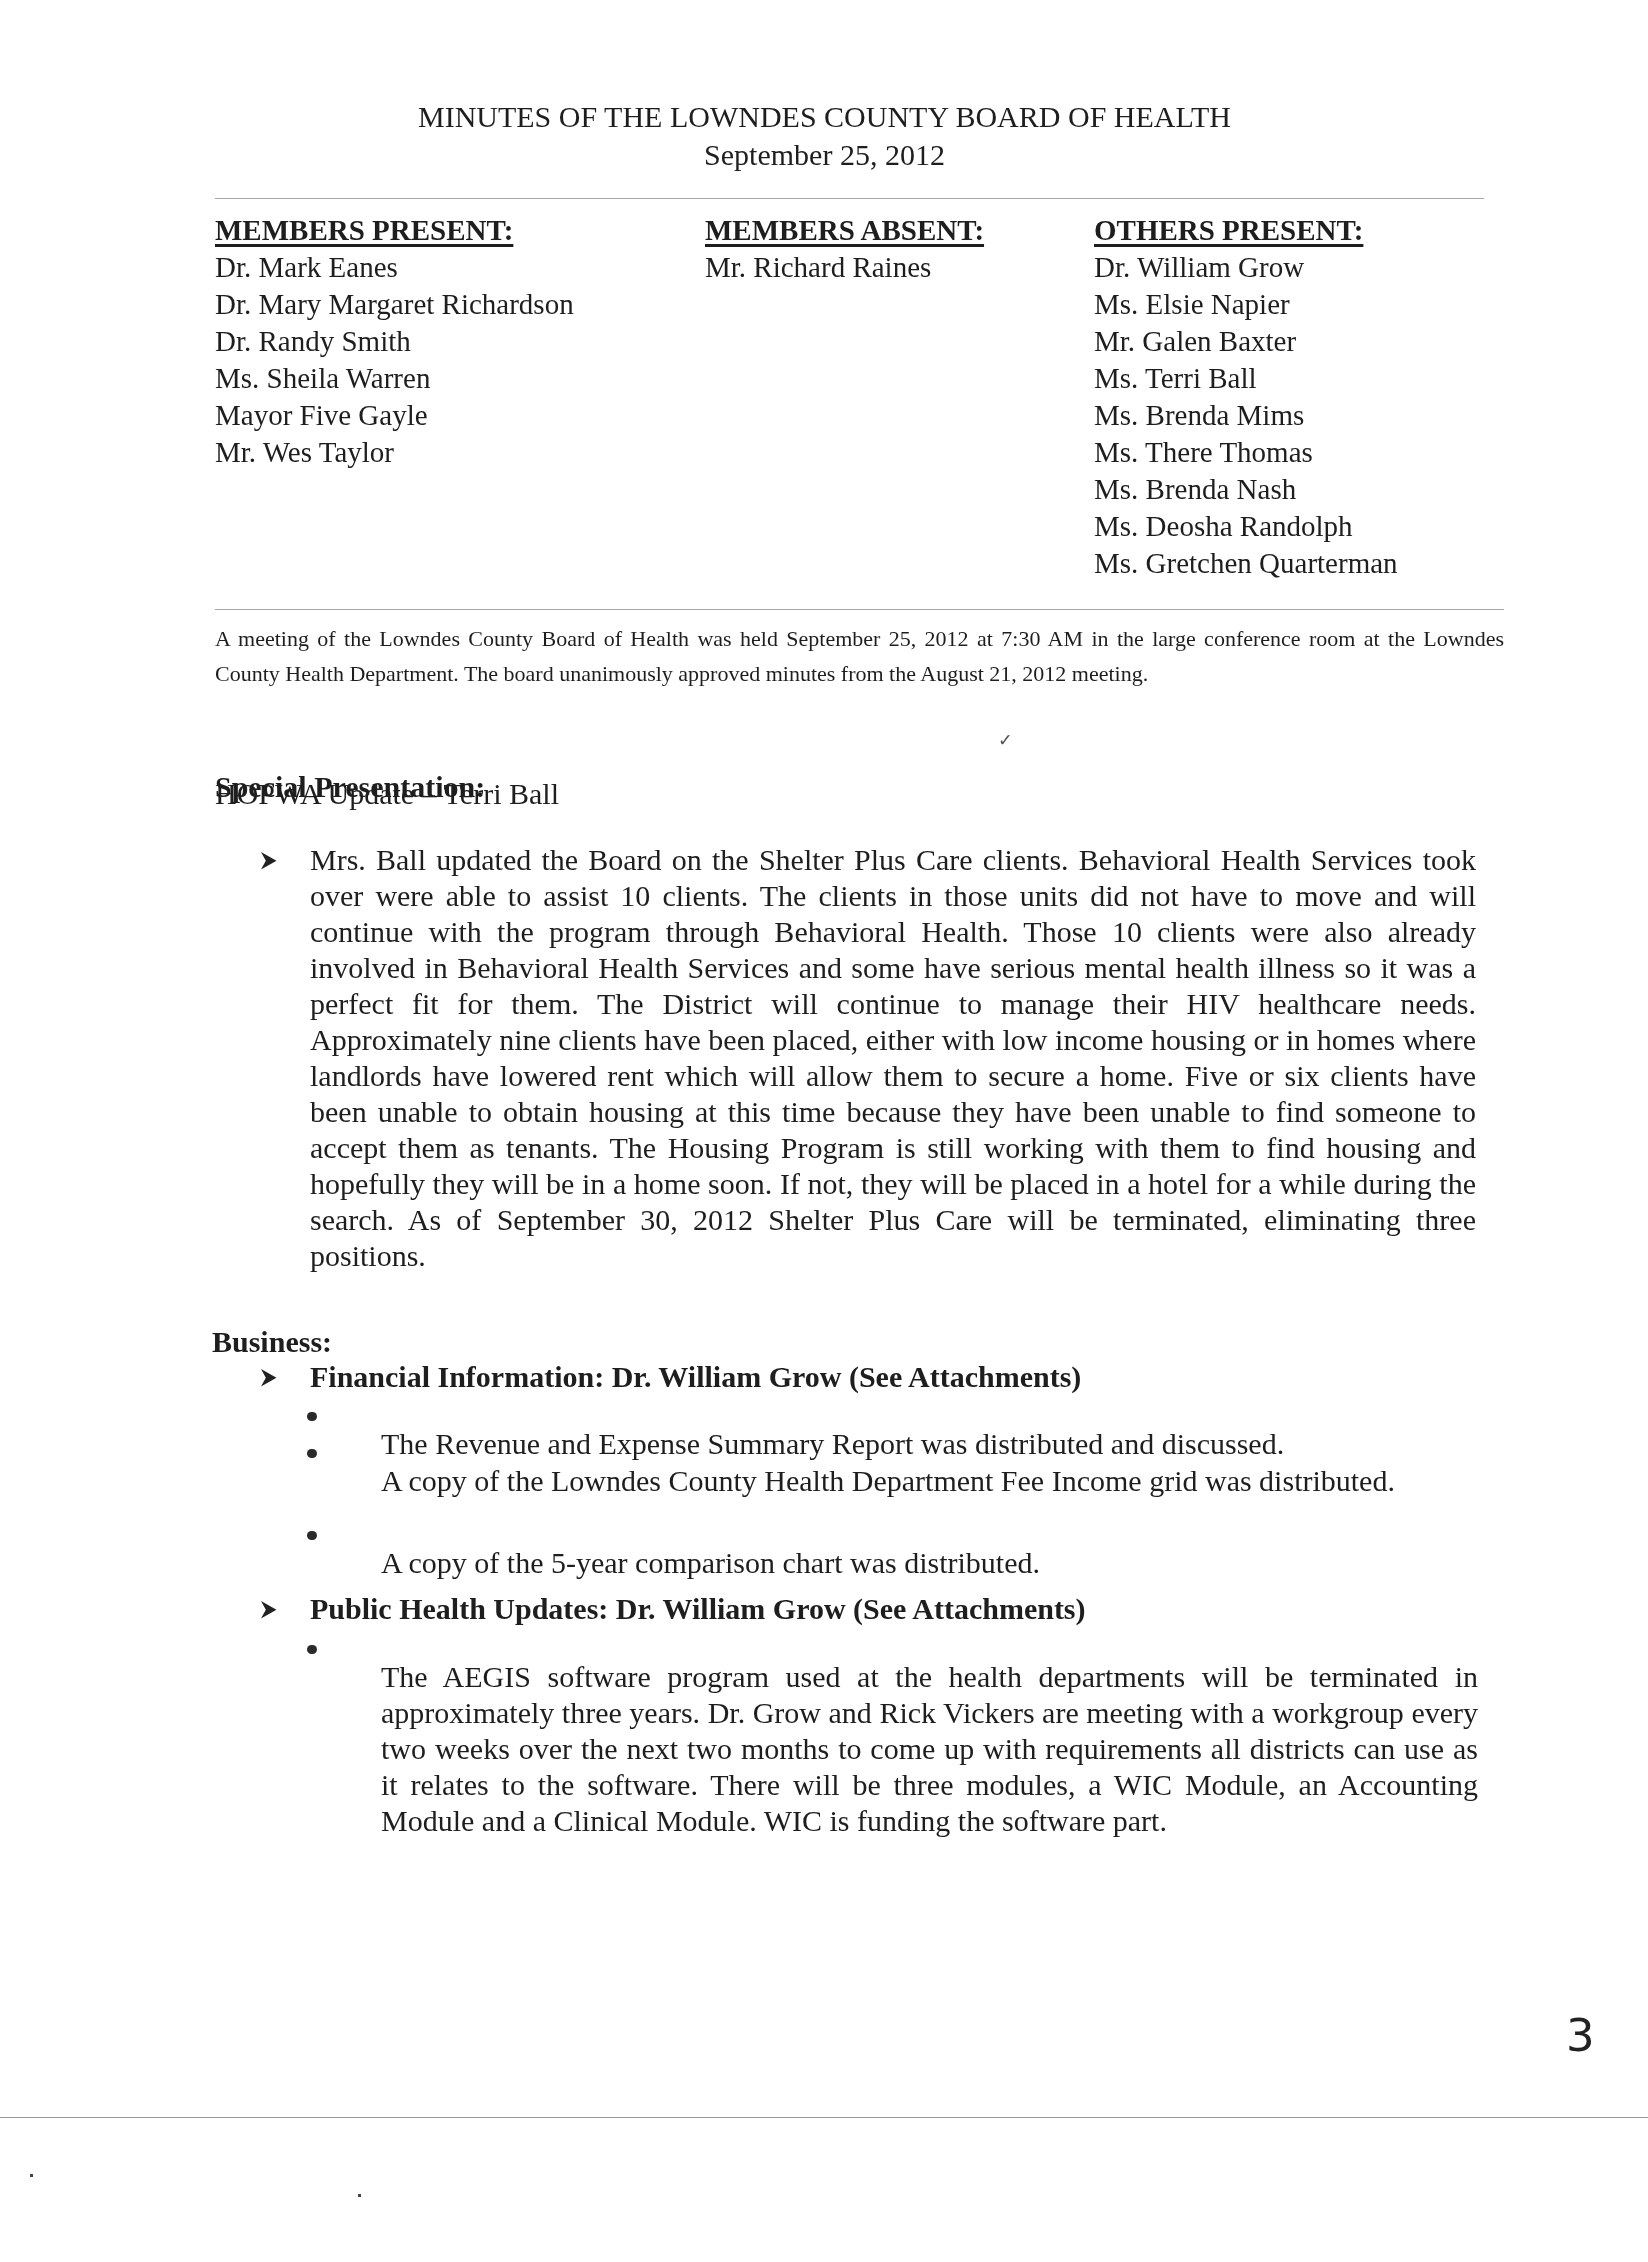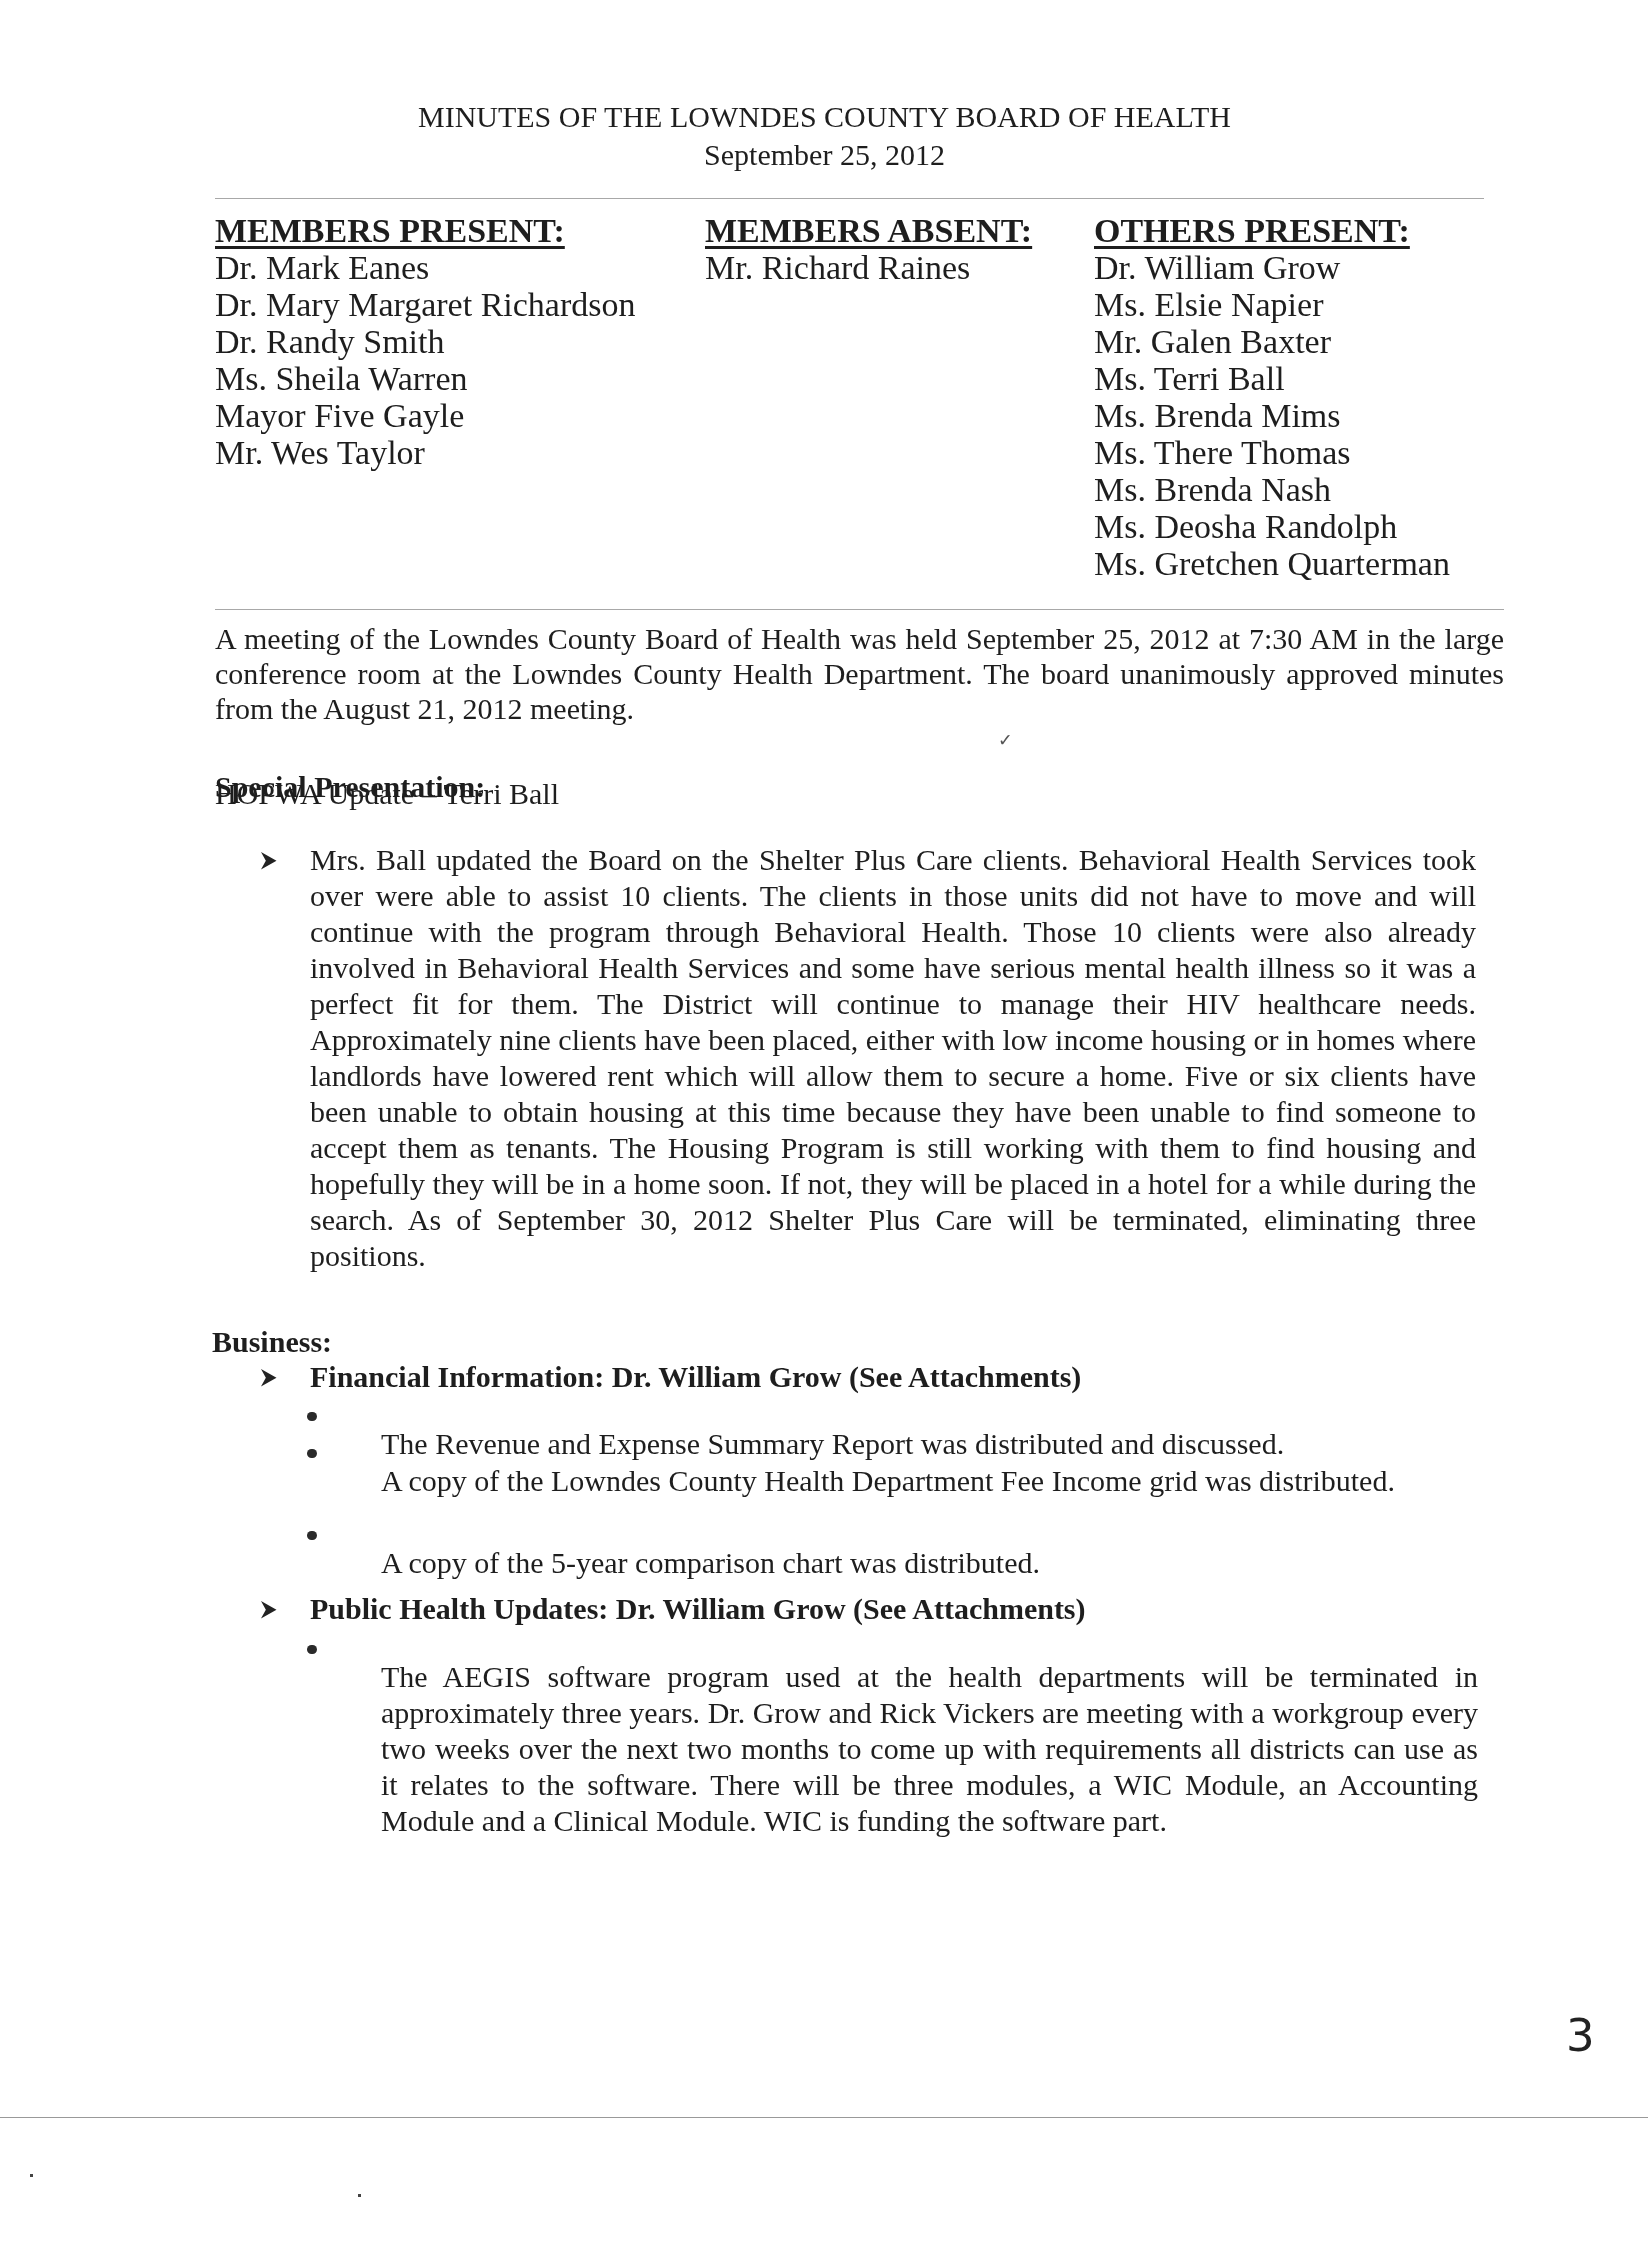--- a/index.html
+++ b/index.html
@@ -6,24 +6,24 @@
     body {
       width: 1649px; height: 2263px; position: relative; overflow: hidden;
       font-family: "Liberation Serif", "DejaVu Serif", serif;
       color: #1e1e1e;
     }
     .page { position: absolute; left: 0; top: 0; width: 1649px; height: 2117px; background: #fff; }
     .title-block { position: absolute; left: 0; top: 97px; width: 1649px; text-align: center; font-weight: normal; }
     .title { font-size: 30px; line-height: 39px; }
     .subtitle { font-size: 30px; line-height: 37px; }
     .rule { position: absolute; height: 0; border-top: 1.9px solid #a8a8a8; }
-    .col { position: absolute; top: 212px; font-size: 34px; line-height: 37px; }
+    .col { position: absolute; top: 212px; font-size: 29px; line-height: 37px; }
     .col-head { font-weight: bold; text-decoration: underline; text-decoration-thickness: 2.9px; text-underline-offset: 3.9px; }
     .col-item { white-space: nowrap; }
-    .body-text { position: absolute; left: 213px; width: 1291px; font-size: 30px; line-height: 35px; text-align: justify; }
+    .body-text { position: absolute; left: 213px; width: 1291px; font-size: 22px; line-height: 35px; text-align: justify; }
     .heading { position: absolute; font-size: 30px; line-height: 35px; font-weight: bold; }
     .plain { position: absolute; font-size: 30px; line-height: 35px; }
     .arrow-item { position: absolute; font-size: 30px; line-height: 36px; }
     .arrow { position: absolute; left: 0; top: 0; width: 29px; font-size: 23px; }
     .arrow svg { display: block; margin-top: 8.7px; }
     .arrow-text { position: absolute; left: 50px; text-align: justify; }
     .bullet-item { position: absolute; font-size: 30px; line-height: 36px; }
     .bullet { position: absolute; left: 0; top: 14.6px; width: 9.7px; height: 9.7px; border-radius: 50%; background: #2a2a2a; }
     .bullet-text { position: absolute; left: 74px; text-align: justify; margin-top: 29px; }
     .page-number { position: absolute; left: 1566px; top: 2009px; font-family: "DejaVu Sans", sans-serif; font-size: 45px; color: #222; }

